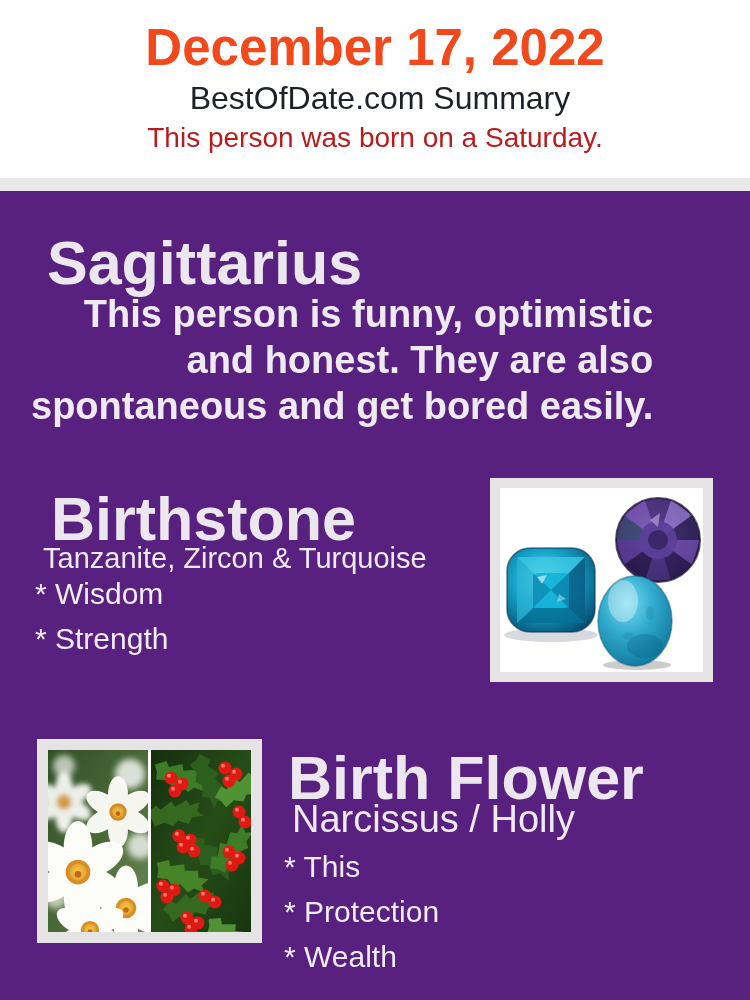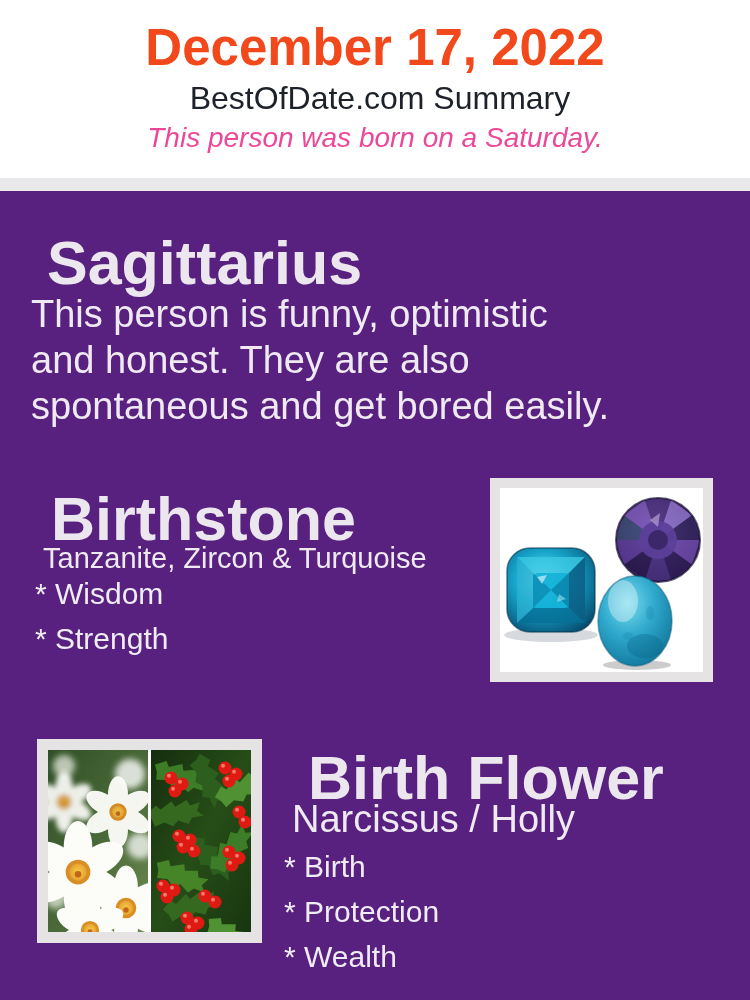--- a/index.html
+++ b/index.html
@@ -4,34 +4,34 @@
 <style>
   html,body{margin:0;padding:0;background:#ffffff;}
   .page{
     position:relative;width:750px;height:1000px;overflow:hidden;background:#ffffff;
     font-family:"Liberation Sans","DejaVu Sans",sans-serif;
   }
   
   .header{position:absolute;top:0;left:0;width:750px;height:145px;background:#ffffff;text-align:center;}
   .date-title{margin:0;padding-top:20px;font-size:51px;font-weight:700;color:#F2491C;line-height:1.1;}
   .site-summary{margin:4px 0 0 10px;font-size:32px;font-weight:400;color:#1d2129;line-height:1.15;}
-  .born-line{margin:5px 0 0 0;font-size:28px;font-weight:400;color:#ec4899;line-height:1.15;font-style:italic;}
+  .born-line{margin:5px 0 0 0;font-size:28px;font-weight:400;color:#b91c1c;line-height:1.15;}
   .divider{position:absolute;top:178px;left:0;width:750px;height:13px;background:#E9E9EC;}
   
   .main{position:absolute;top:191px;left:0;width:750px;height:809px;background:#58217F;color:#EFEAF2;}
   .main h2{margin:16px;position:absolute;font-size:61px;font-weight:700;color:#ECE7EE;line-height:1;white-space:nowrap;}
   #sign-heading{left:31px;top:26px;}
-  #zodiac-desc{position:absolute;left:31px;top:100px;margin:0;font-size:38px;line-height:46px;font-weight:400;color:#EFEAF2;}
+  #zodiac-desc{position:absolute;left:31px;top:100px;margin:0;font-size:38px;line-height:46px;font-weight:700;color:#EFEAF2;text-align:right;}
   #zodiac-desc .line{display:block;white-space:nowrap;}
   #birthstone-heading{left:35px;top:282px;}
   .sub-line{position:absolute;margin:8px;font-weight:400;color:#EFEAF2;white-space:nowrap;text-align:right;}
   #stones-line{left:35px;top:342px;font-size:29px;line-height:1.2;}
   .traits{position:absolute;list-style:none;margin:0;padding:0;font-size:30px;line-height:45px;color:#F0ECF3;}
   #birthstone-traits{left:35px;top:380px;}
-  #flower-heading{left:292px;top:541px;}
+  #flower-heading{left:272px;top:541px;}
   #flower-sub{left:284px;top:598px;font-size:38px;line-height:1.2;}
   #flower-traits{left:284px;top:653px;}
   
   .panel{position:absolute;background:#E6E3E5;}
   #gem-panel{left:490px;top:287px;width:223px;height:204px;}
   #gem-panel .panel-inner{position:absolute;left:10px;top:10px;width:203px;height:184px;background:#ffffff;}
   #flower-panel{left:37px;top:548px;width:225px;height:204px;}
   #flower-panel .panel-inner{position:absolute;left:11px;top:11px;width:203px;height:182px;background:#ffffff;display:flex;}
   .photo-half{display:block;width:100px;height:182px;}
   .photo-split{width:3px;height:182px;background:#ffffff;}
@@ -228,19 +228,19 @@
               <use href="#berry" transform="translate(40,179)"></use>
           </g>
         </svg>
       </div>
     </div>
 
     <h2 id="flower-heading">Birth Flower</h2>
     <p id="flower-sub" class="sub-line">Narcissus / Holly</p>
 
     <ul id="flower-traits" class="traits">
-      <li>* Birth</li>
+      <li>* This</li>
       <li>* Protection</li>
       <li>* Wealth</li>
     </ul>
 
   </div>
 </div>
 
 </body></html>

